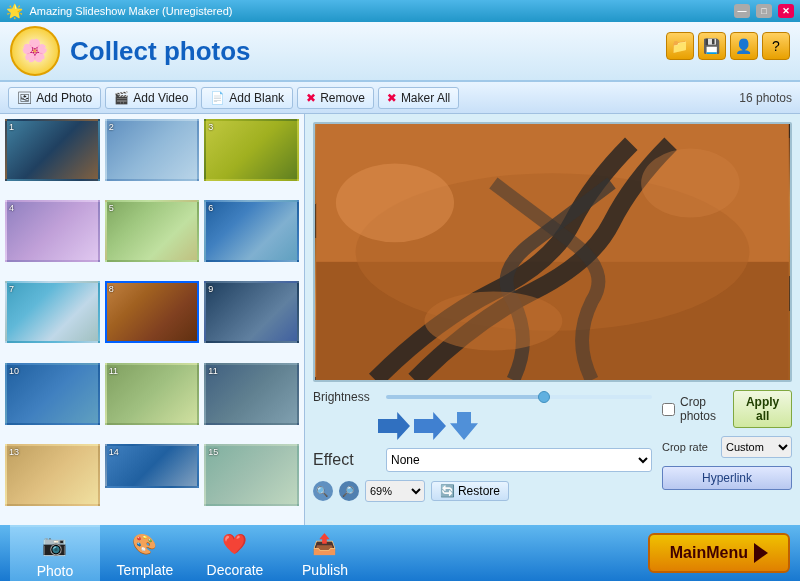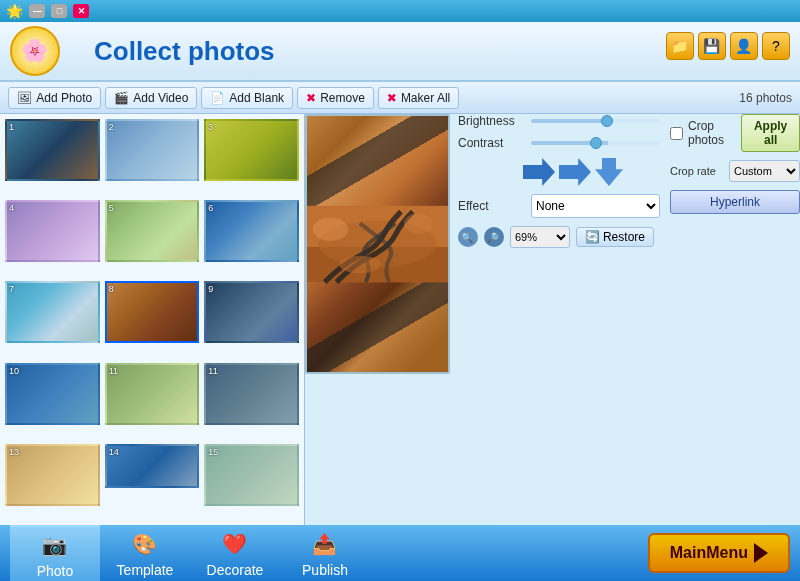--- a/index.html
+++ b/index.html
@@ -45,21 +45,20 @@
       border-radius: 50%;
       border: 2px solid #e0a000;
       display: flex; align-items: center; justify-content: center;
       font-size: 22px;
       margin-right: 10px;
     }
     .page-title {
       font-size: 26px;
       font-weight: bold;
       color: #1060c0;
-      margin-left: 24px;
     }
     .header-icons {
       position: absolute;
       right: 10px;
       top: 10px;
       display: flex; gap: 4px;
     }
     .header-icon-btn {
       width: 28px; height: 28px;
       background: linear-gradient(to bottom, #ffd060, #e8a000);
@@ -137,21 +136,22 @@
       font-size: 9px;
       color: white;
       text-shadow: 0 0 2px #000;
       z-index: 1;
     }
 
     
     #right-panel {
       flex: 1;
       display: flex;
-      flex-direction: row;
+      flex-direction: column;
+      padding: 8px;
       gap: 8px;
       background: #d8eef8;
     }
 
     
     #preview-img {
       width: 100%;
       height: 260px;
       background: linear-gradient(135deg,
         #c08040 0%, #a06020 15%,
@@ -215,21 +215,21 @@
       border-radius: 50%;
       border: 1px solid #4090c0;
       cursor: pointer;
     }
 
     .effect-row {
       display: flex;
       align-items: center;
       gap: 8px;
     }
-    .effect-label { font-size: 12px; color: #333; width: 65px; }
+    .effect-label { font-size: 16px; color: #333; width: 65px; }
     .effect-select {
       flex: 1;
       height: 24px;
       font-size: 12px;
       border: 1px solid #a0c0e0;
       border-radius: 3px;
       background: white;
     }
     .zoom-icon {
       width: 20px; height: 20px;
@@ -356,20 +356,21 @@
       display: flex;
       align-items: center;
       gap: 6px;
     }
   </style>
 </head>
 <body>
 
 <div id="titlebar">
   <span style="font-size:14px;">🌟</span>
+  <span class="title-text">Amazing Slideshow Maker (Unregistered)</span>
   <div class="title-btn min">—</div>
   <div class="title-btn max">□</div>
   <div class="title-btn close">✕</div>
 </div>
 
 <div id="header">
   <div class="app-logo">🌸</div>
   <span class="page-title">Collect photos</span>
   <div class="header-icons">
     <div class="header-icon-btn">📁</div>
@@ -476,24 +477,20 @@
         <ellipse cx="180" cy="200" rx="70" ry="30" fill="#c07030" opacity="0.5"></ellipse>
       </svg>
     </div>
 
     <div id="controls">
       <div id="left-controls">
         <div class="slider-row">
           <span class="slider-label">Brightness</span>
           <input type="range" class="slider" min="0" max="100" value="60" style="">
         </div>
-        <div class="slider-row">
-          <span class="slider-label">Contrast</span>
-          <input type="range" class="slider" min="0" max="100" value="50" style="">
-        </div>
 
         <div class="arrow-icons">
           <div style="width:32px;height:28px;background:#3070c0;clip-path:polygon(0 25%,60% 25%,60% 0%,100% 50%,60% 100%,60% 75%,0 75%);cursor:pointer;margin-left:65px;"></div>
           <div style="width:32px;height:28px;background:#4080d0;clip-path:polygon(40% 0,40% 25%,100% 25%,100% 75%,40% 75%,40% 100%,0 50%);cursor:pointer;transform:scaleX(-1);"></div>
           <div style="width:28px;height:28px;background:#5090d8;clip-path:polygon(25% 0,75% 0,75% 40%,100% 40%,50% 100%,0 40%,25% 40%);cursor:pointer;"></div>
         </div>
         <div class="effect-row">
           <span class="effect-label">Effect</span>
           <select class="effect-select">
             <option>None</option>

